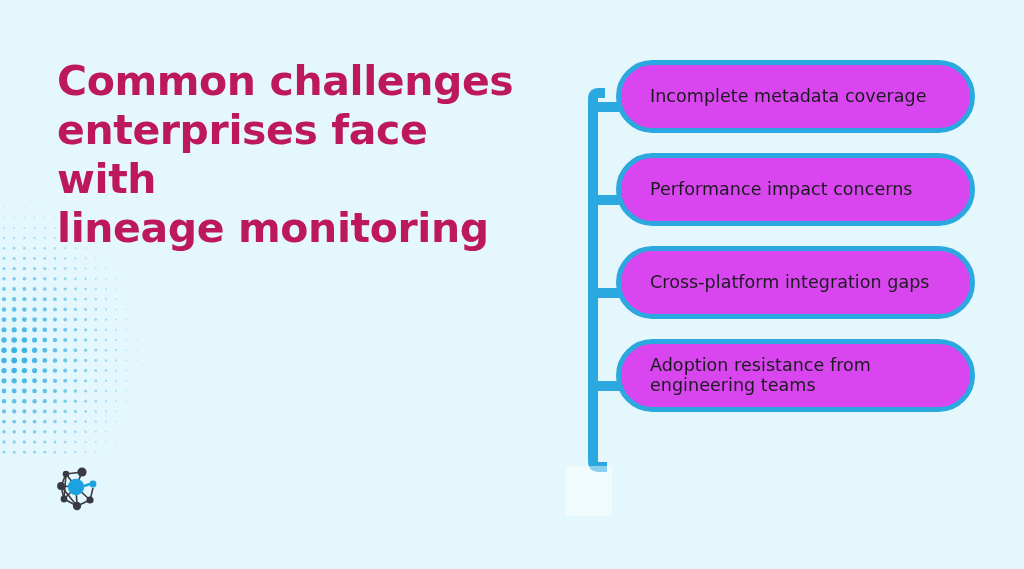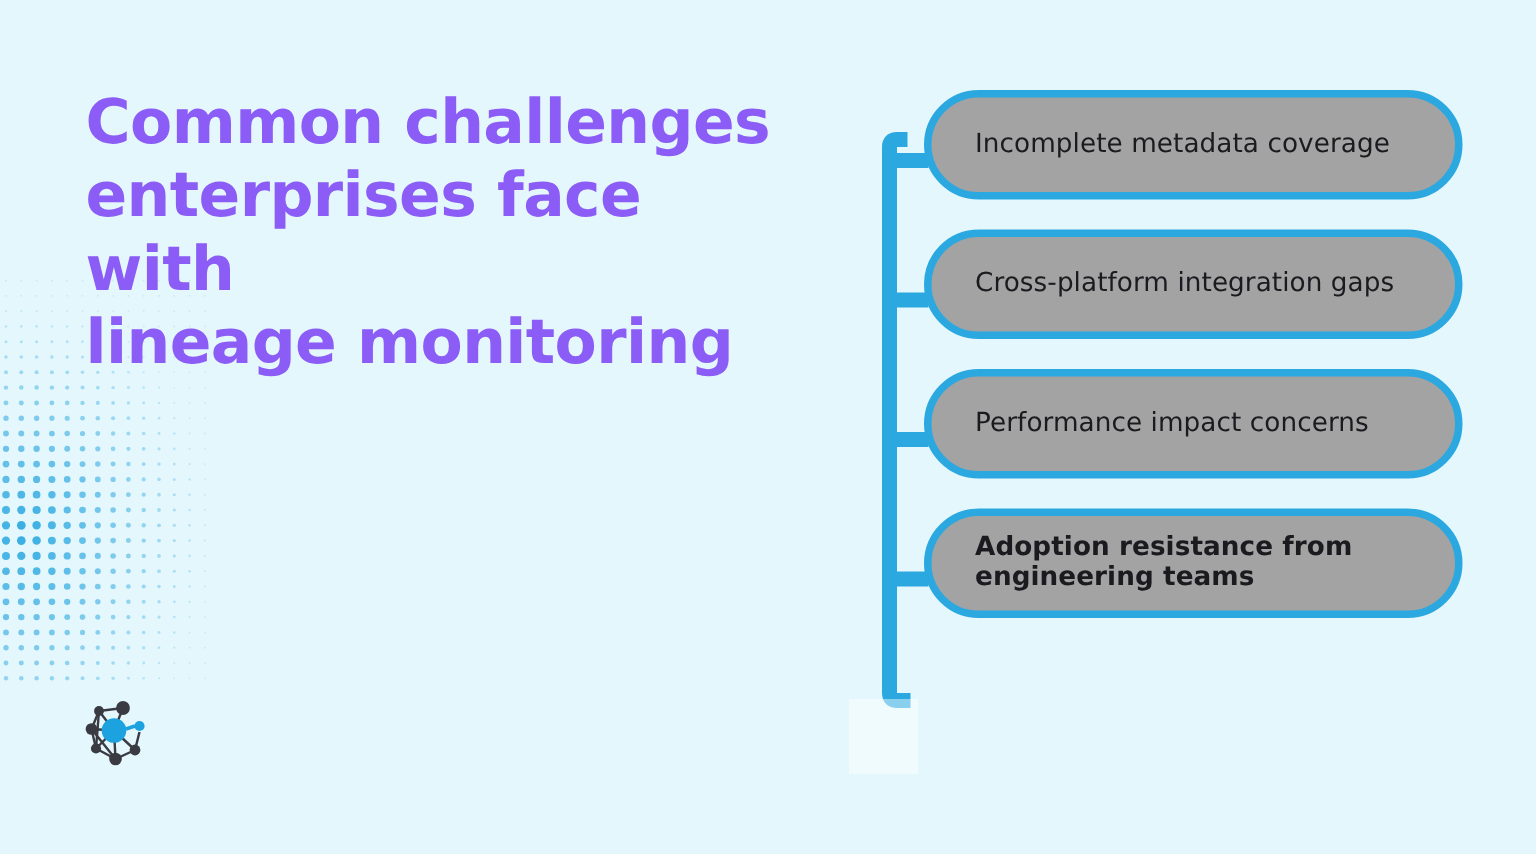--- a/index.html
+++ b/index.html
@@ -20,48 +20,48 @@
   }
 
   
   .title{
     position:absolute;left:57px;top:57px;
     width:470px;
     font-size:41px;
     font-weight:bold;
     line-height:49px;
     letter-spacing:-0.4px;
-    color:#8b5cf6;
+    color:#be185d;
     white-space:pre-line;
   }
 
   
   .logo{position:absolute;left:52px;top:462px;width:52px;height:52px;}
 
   
   .trunk{position:absolute;left:575px;top:50px;width:60px;height:470px;pointer-events:none;}
 
   
   .pills{
     position:absolute;left:616px;top:60px;
     width:359px;
   }
   .pill{
     box-sizing:border-box;
     height:73px;
     margin-bottom:20px;
     border:5px solid #2ba8e0;
     border-radius:40px;
-    background:#a3a3a3;
+    background:#d946ef;
     display:flex;
     align-items:center;
     padding-left:29px;
     padding-right:18px;
   }
-  .pill:last-child{margin-bottom:0;font-weight:bold;}
+  .pill:last-child{margin-bottom:0;}
   .pill-label{
     font-size:17.5px;
     line-height:19.5px;
     color:#1b1b1f;
     white-space:pre-line;
     letter-spacing:0.05px;
   }
   
   .artifact{
     position:absolute;left:566px;top:466px;
@@ -548,24 +548,24 @@
       <path d="M18 243 L44 243"></path>
       <path d="M18 336 L44 336"></path>
     </g>
   </svg>
 
   <div class="pills">
     <div class="pill">
       <span class="pill-label">Incomplete metadata coverage</span>
     </div>
     <div class="pill">
-      <span class="pill-label">Cross-platform integration gaps</span>
+      <span class="pill-label">Performance impact concerns</span>
     </div>
     <div class="pill">
-      <span class="pill-label">Performance impact concerns</span>
+      <span class="pill-label">Cross-platform integration gaps</span>
     </div>
     <div class="pill">
       <span class="pill-label">Adoption resistance from
 engineering teams</span>
     </div>
   </div>
 
   <div class="artifact"></div>
 </div>
 

